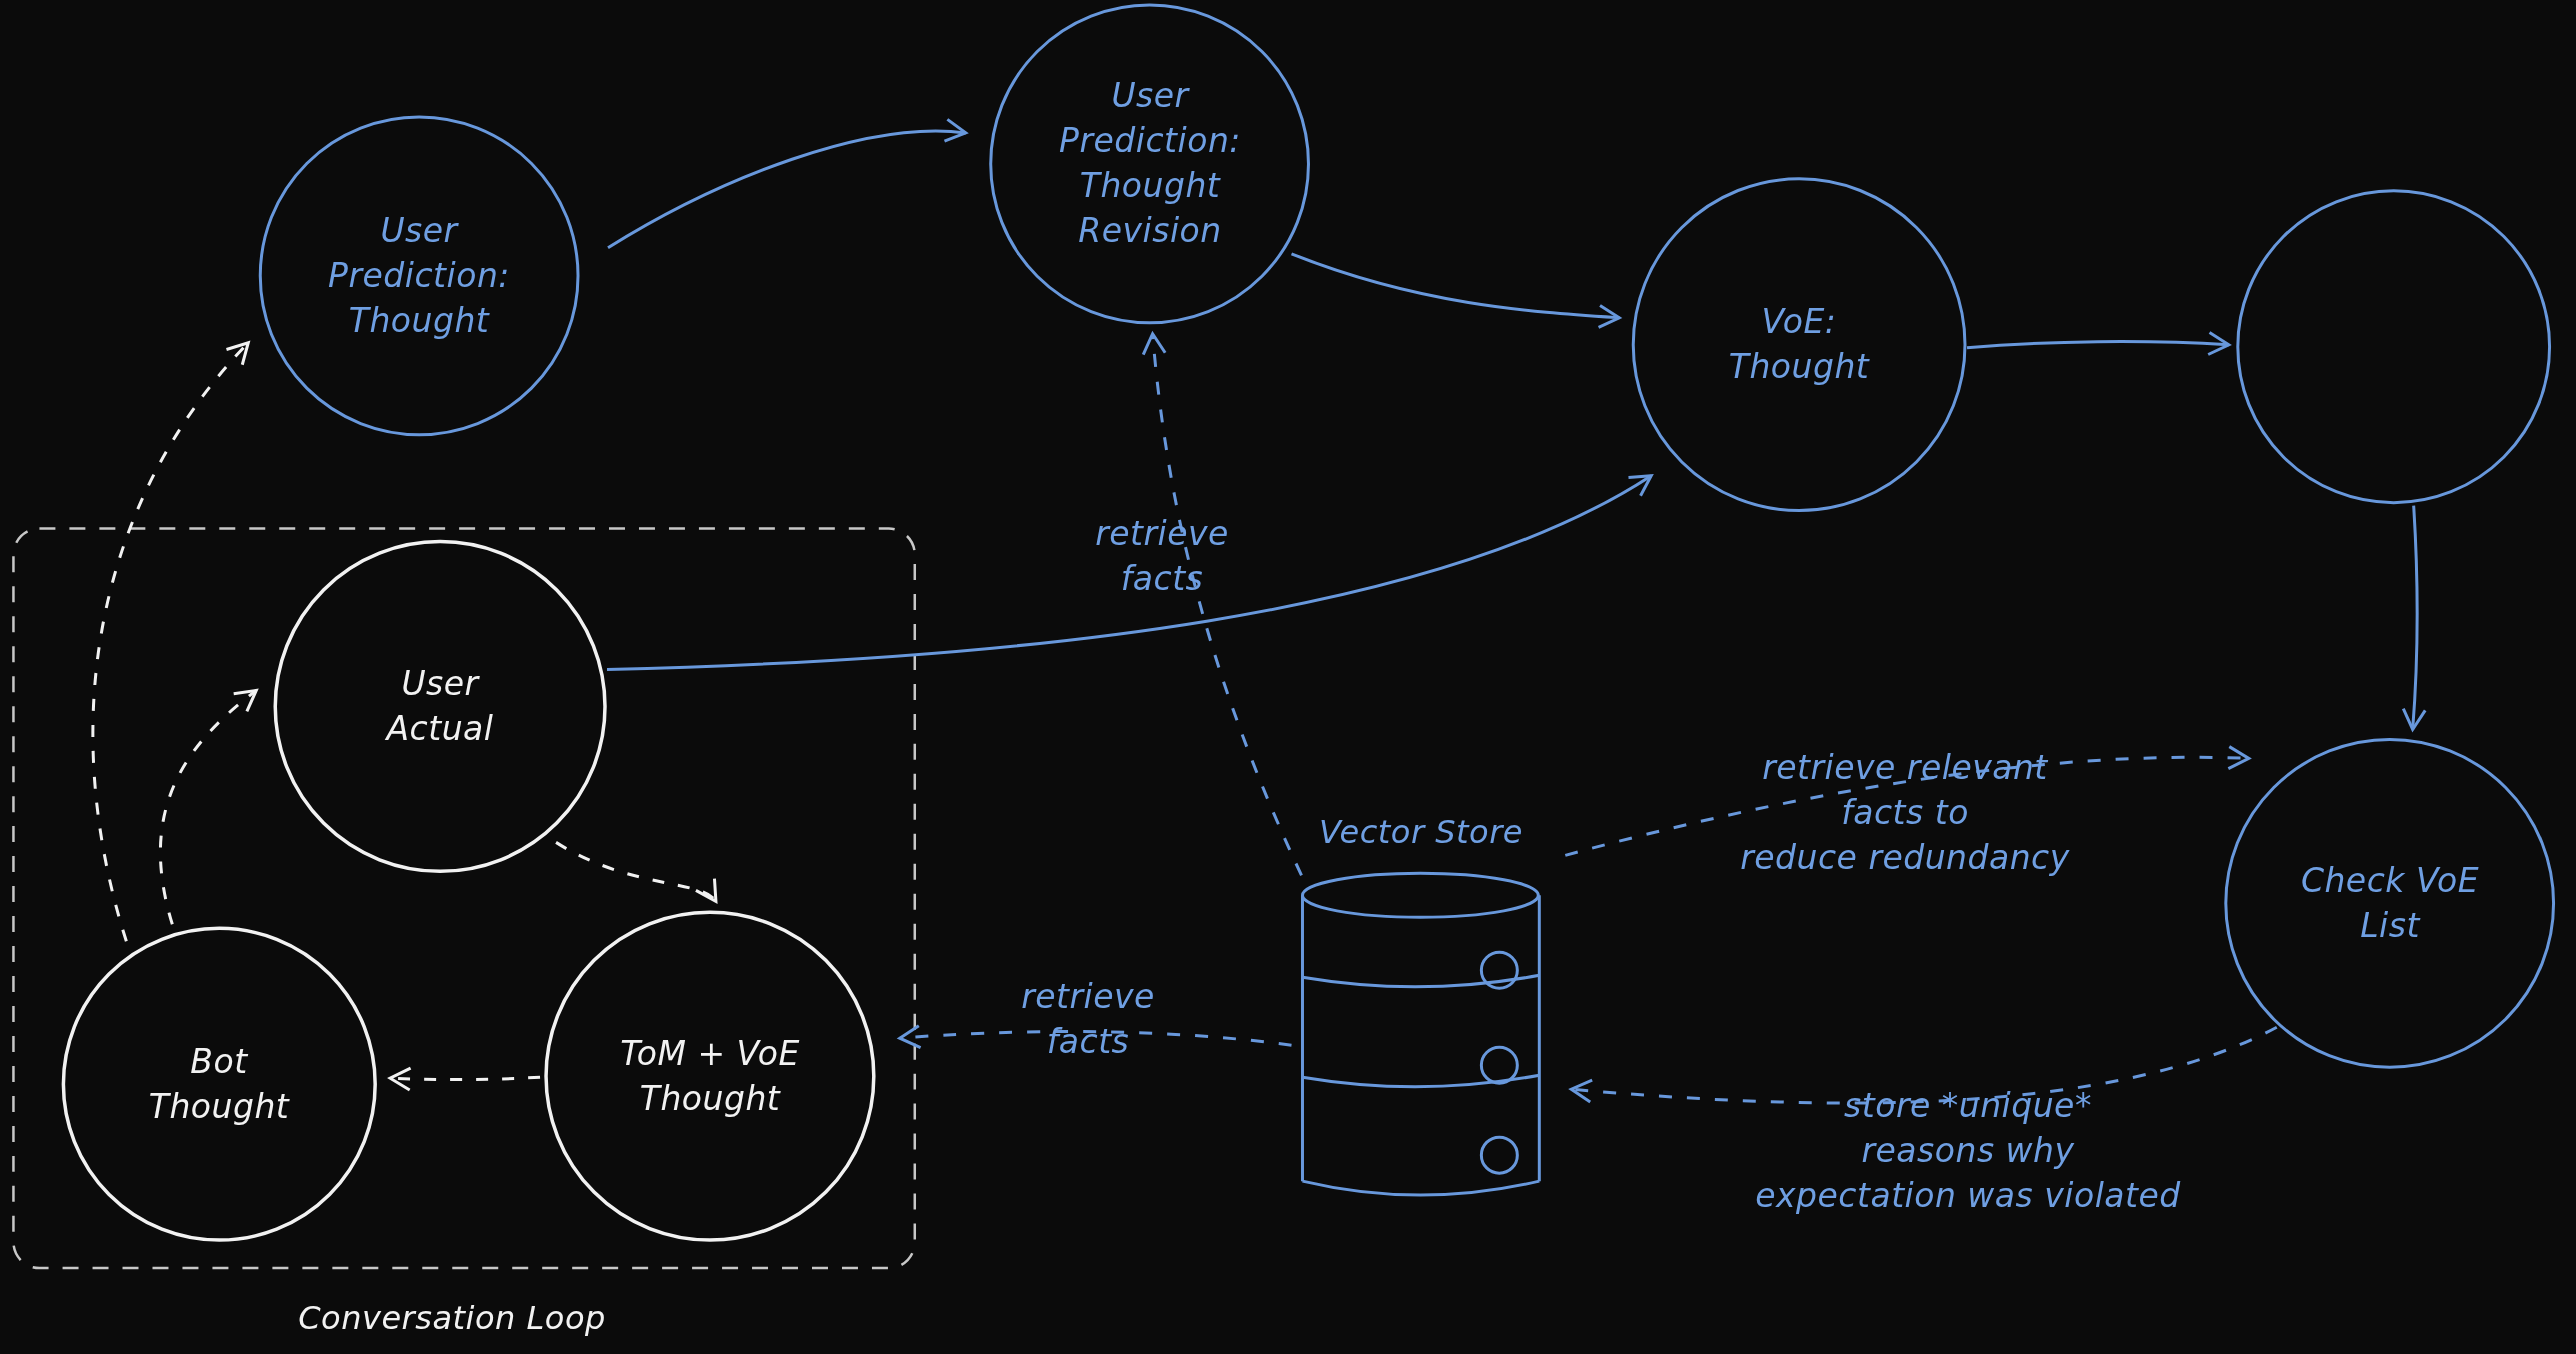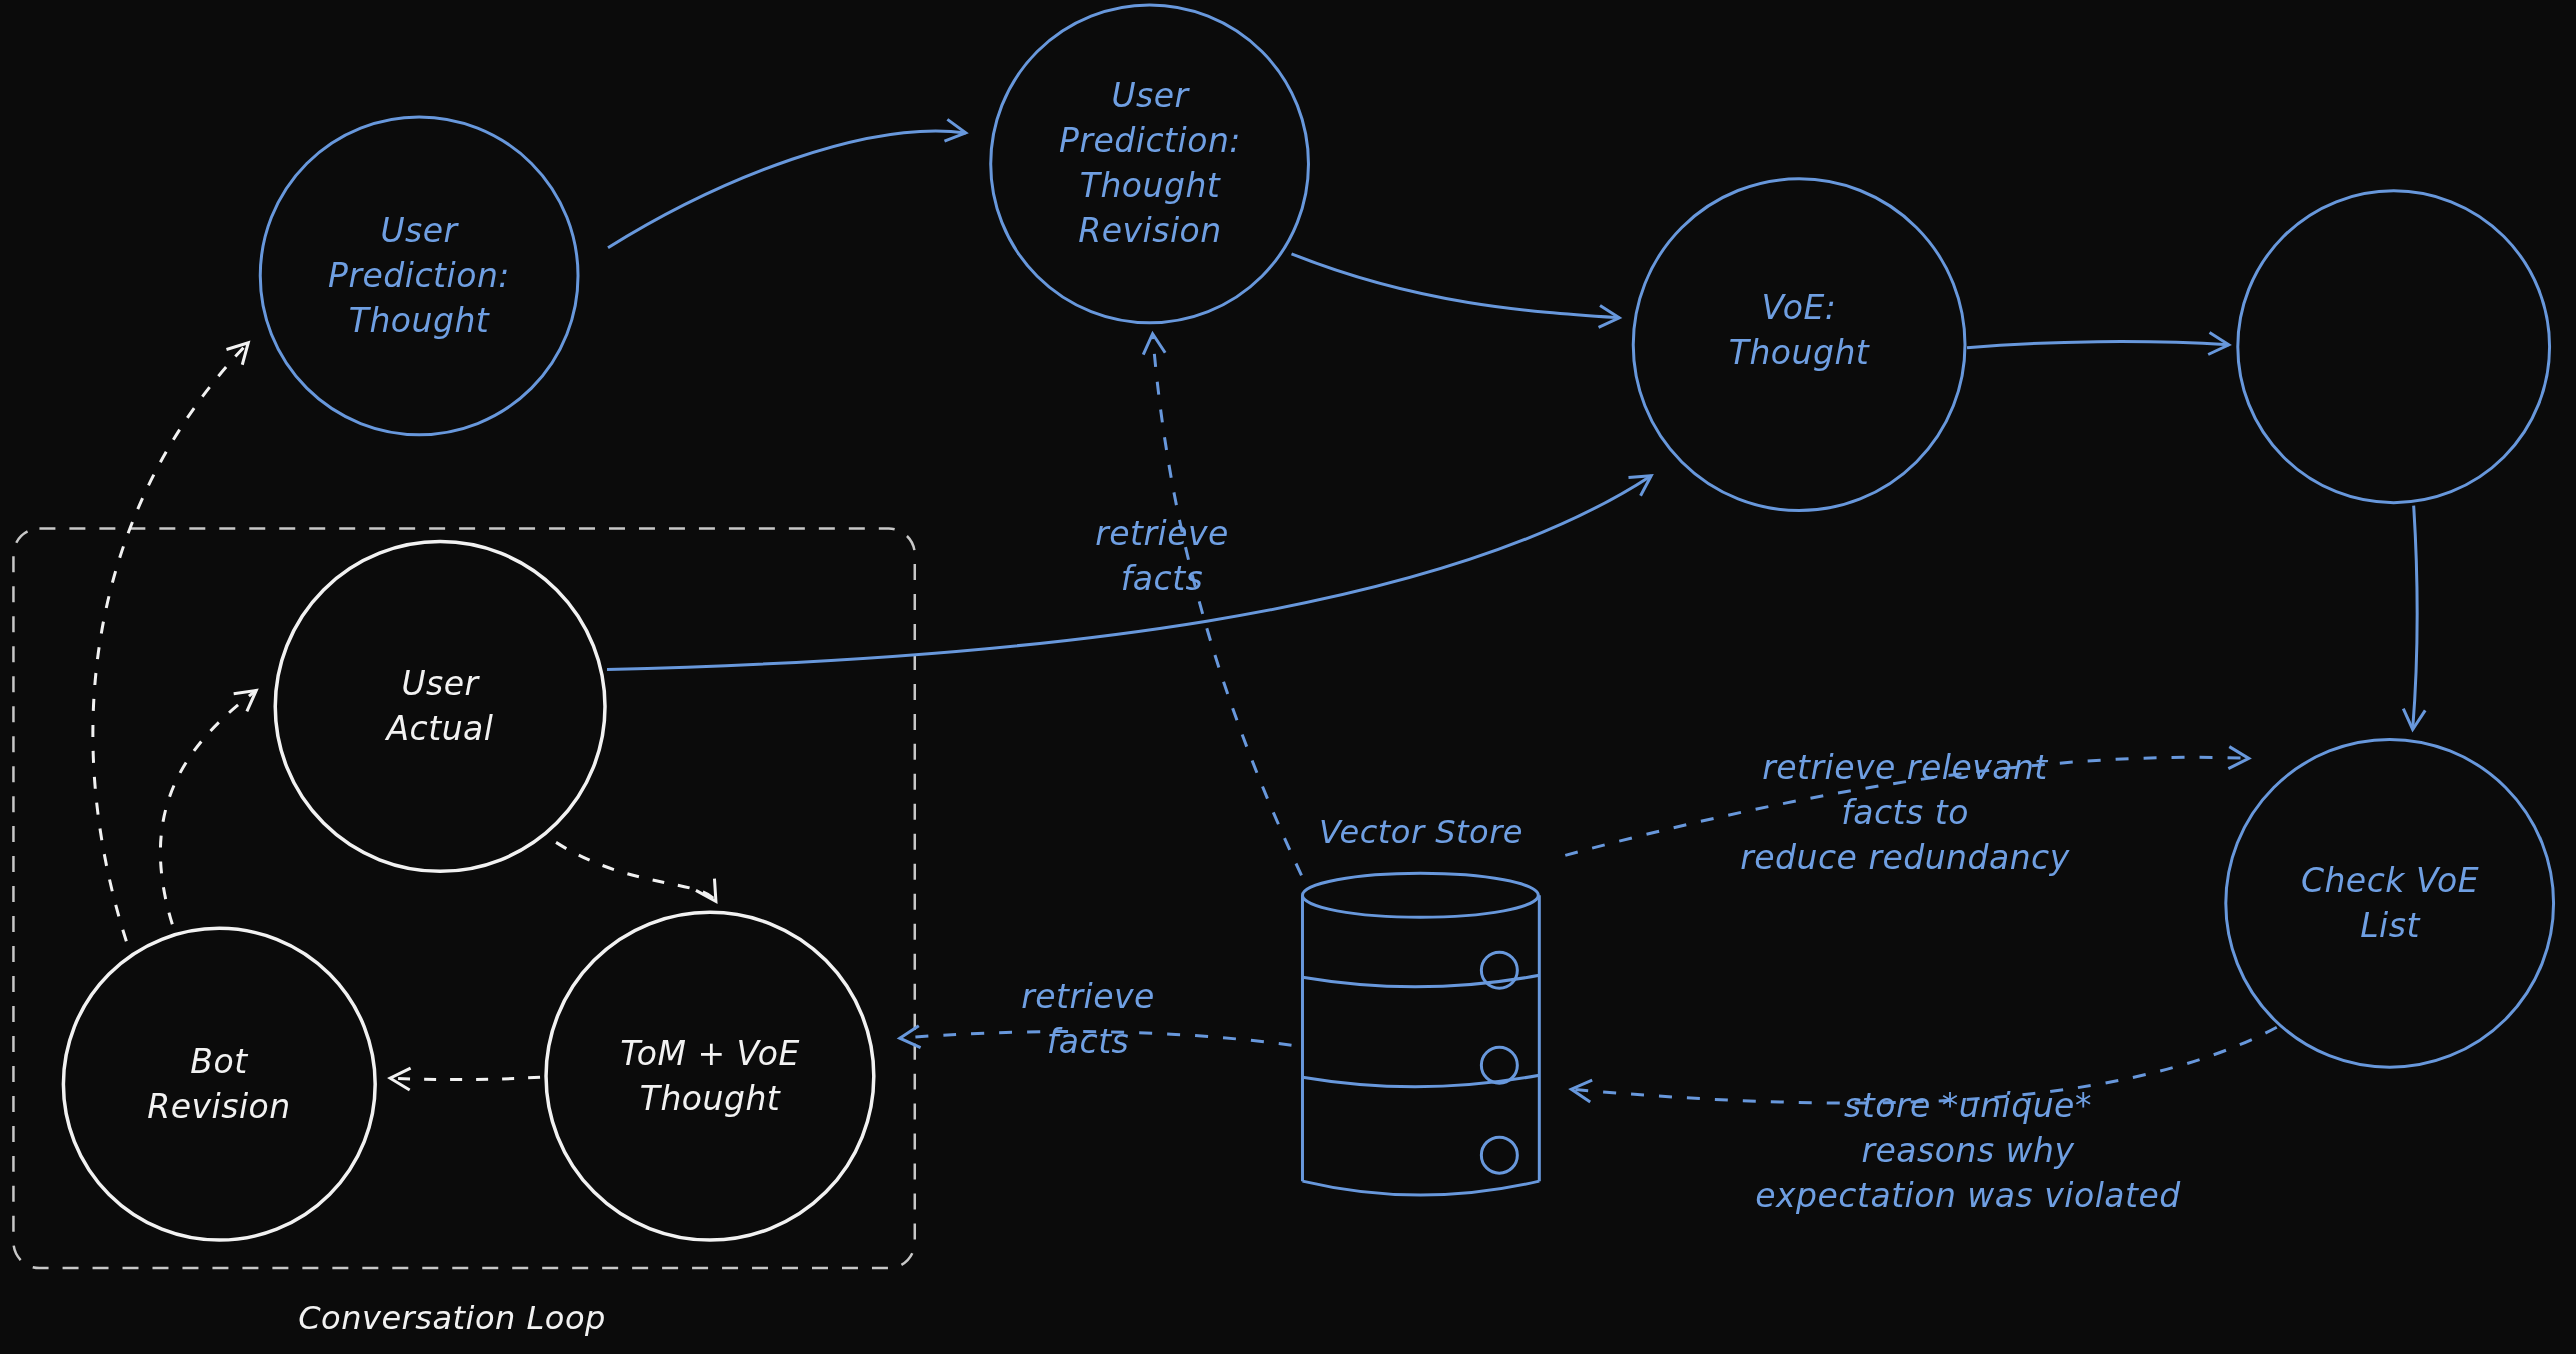--- a/index.html
+++ b/index.html
@@ -101,28 +101,28 @@
     </g>
   </svg>
 
   <div class="label blue" style="left:419px; top:276px">User
 Prediction:
 Thought</div>
   <div class="label blue" style="left:1150px; top:164px">User
 Prediction:
 Thought
 Revision</div>
-  <div class="label blue" style="left:1799px; top:331px">VoE:
+  <div class="label blue" style="left:1799px; top:345px">VoE:
 Thought</div>
   <div class="label blue" style="left:2390px; top:904px">Check VoE
 List</div>
   <div class="label white" style="left:440px; top:707px">User
 Actual</div>
   <div class="label white" style="left:219px; top:1085px">Bot
-Revision</div>
+Thought</div>
   <div class="label white" style="left:710px; top:1077px">ToM + VoE
 Thought</div>
 
   <div class="label blue big" style="left:1421px; top:833px">Vector Store</div>
   <div class="label white big" style="left:452px; top:1319px">Conversation Loop</div>
   <div class="label blue" style="left:1162px; top:557px">retrieve
 facts</div>
   <div class="label blue" style="left:1088px; top:1020px">retrieve
 facts</div>
   <div class="label blue" style="left:1905px; top:813px">retrieve relevant

